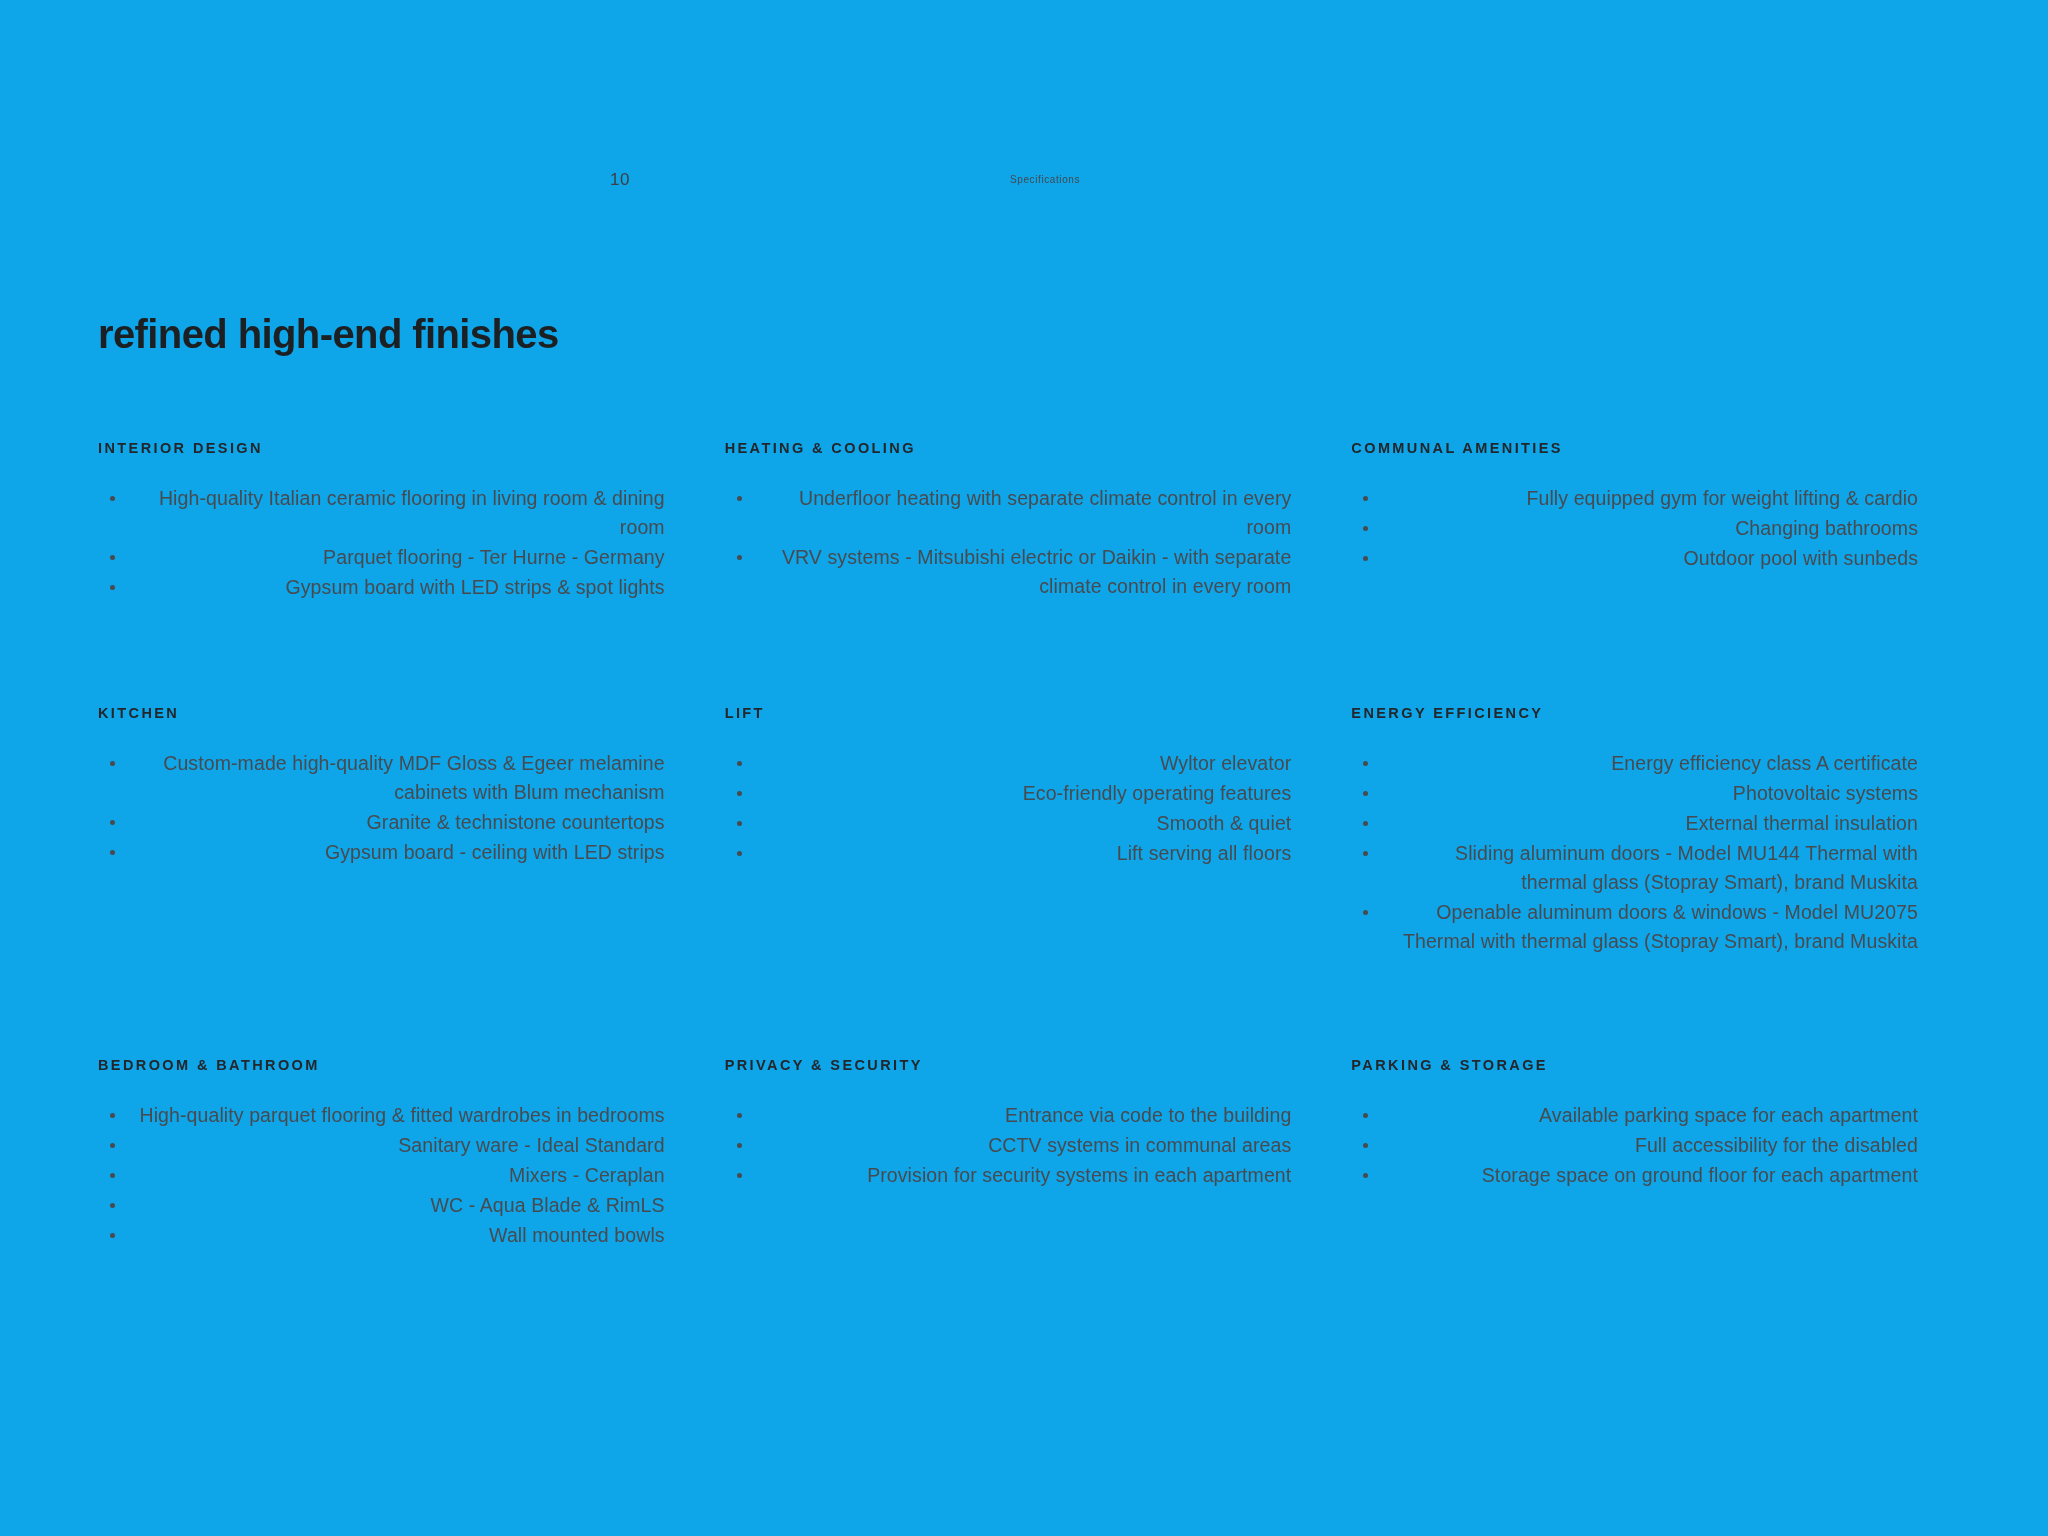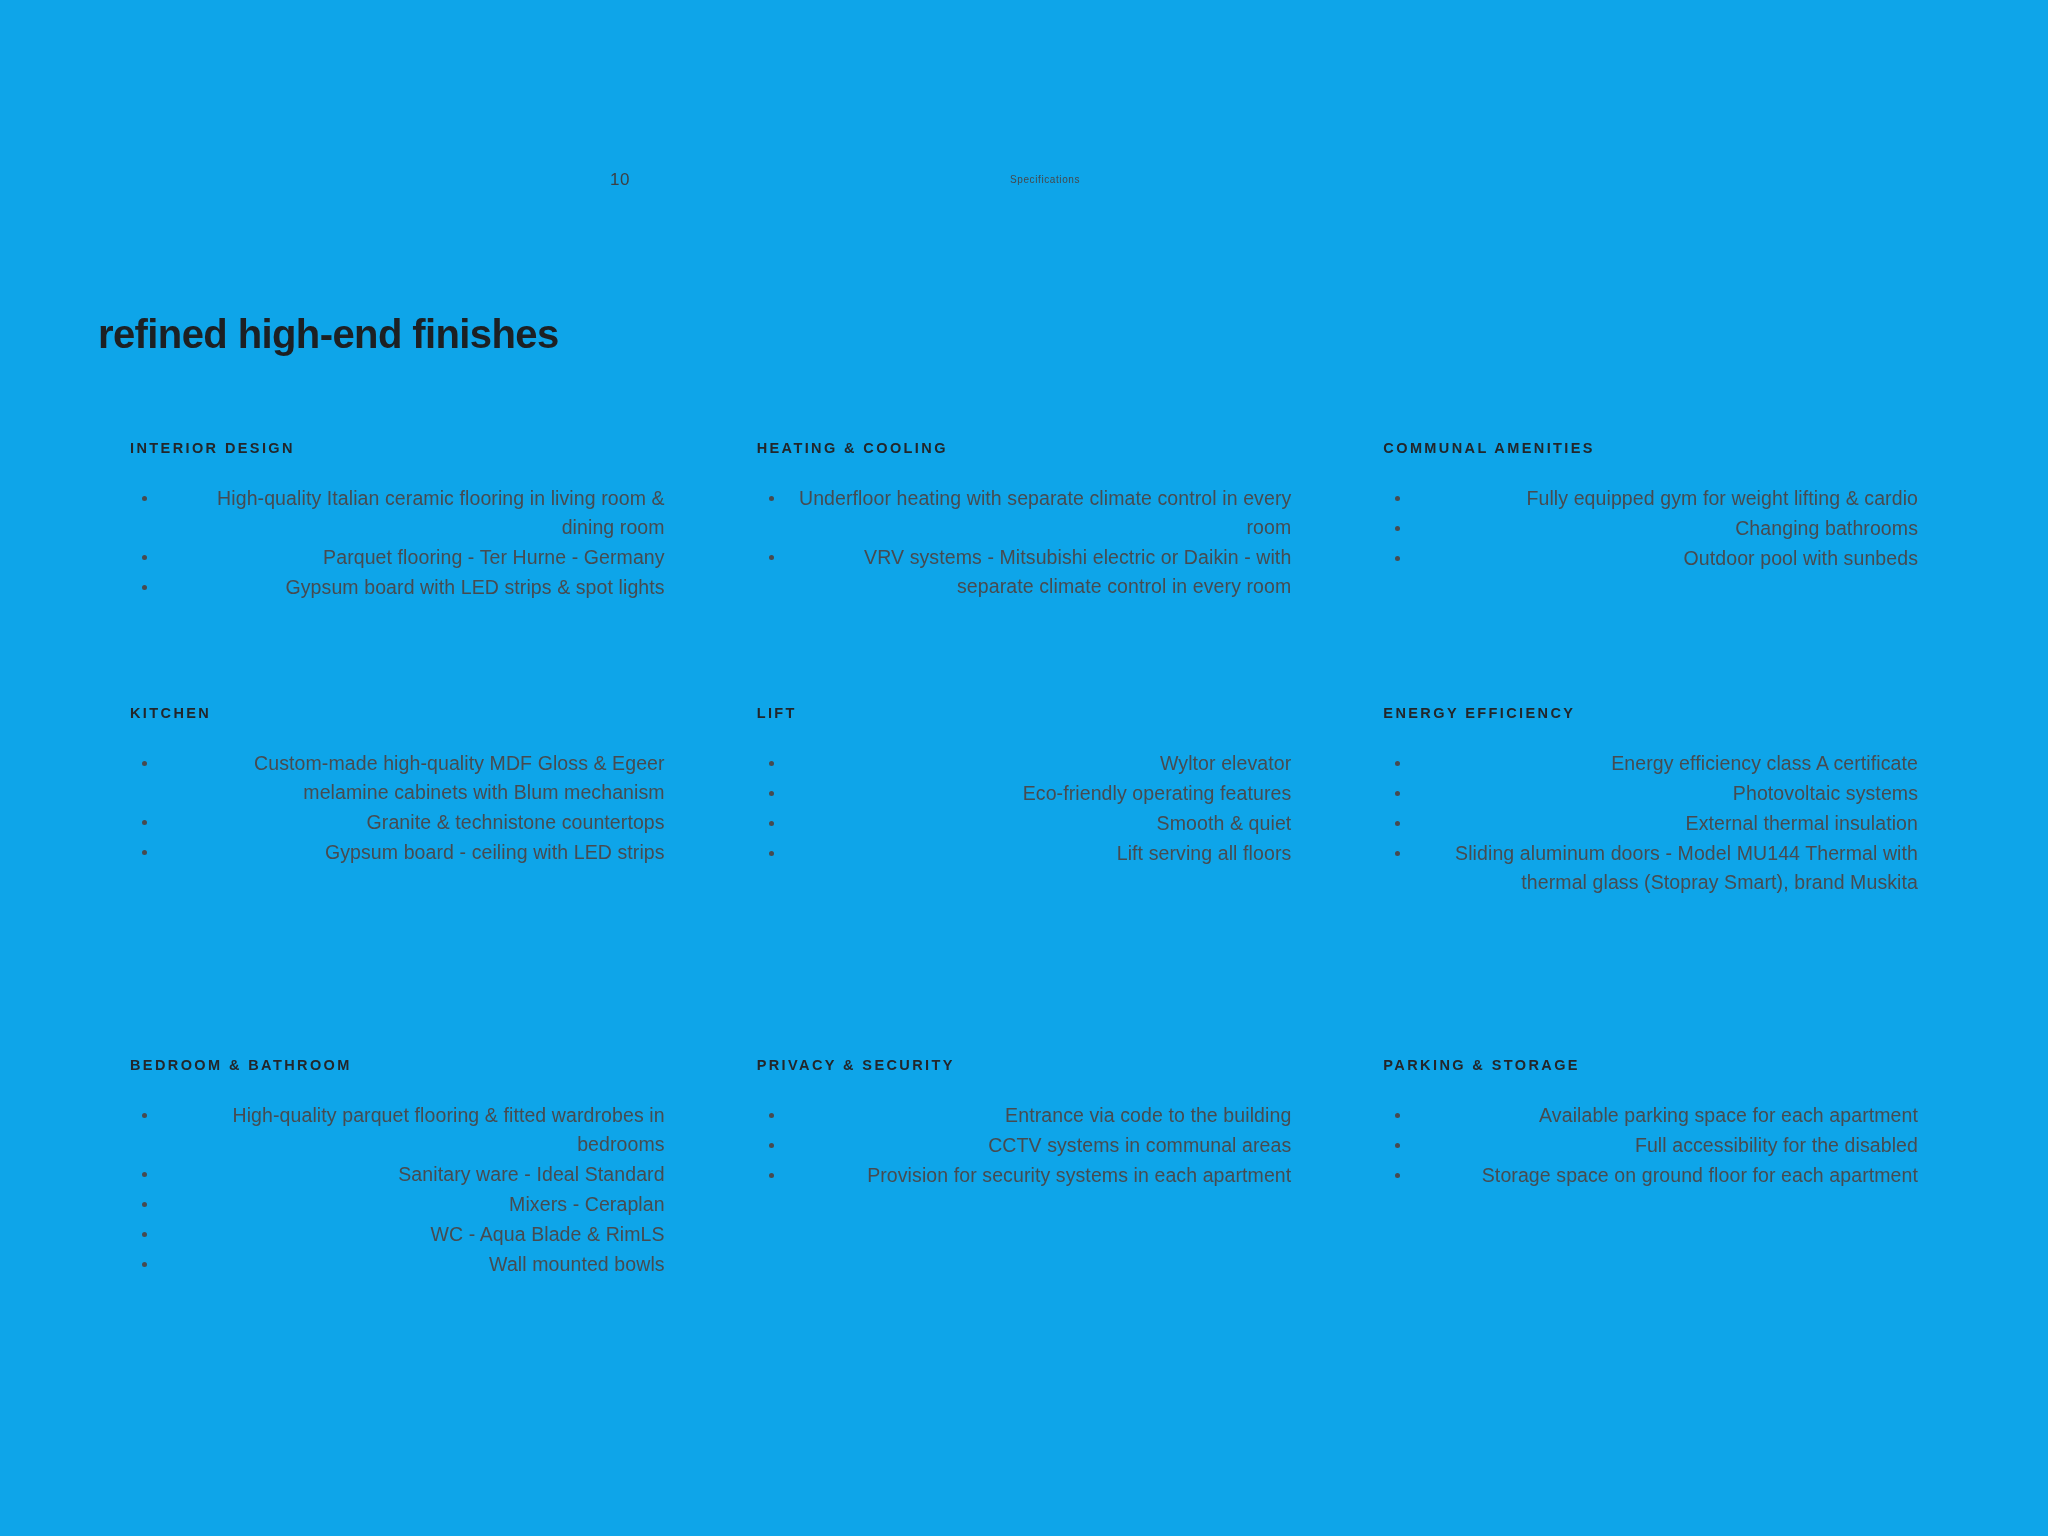--- a/index.html
+++ b/index.html
@@ -73,21 +73,20 @@
     align-items: flex-start;
   }
   .row-1 { min-height: 265px; }
   .row-2 { min-height: 352px; }
   .row-3 { min-height: 260px; }
 
   .col {
     width: 640px;
     box-sizing: border-box;
     padding-right: 60px;
-    margin-left: 32px;
   }
 
   .block-heading {
     font-size: 14.5px;
     font-weight: bold;
     letter-spacing: 2.4px;
     color: #23262a;
     text-transform: uppercase;
     margin: 0 0 28px 0;
   }
@@ -176,20 +175,21 @@
           <li>Lift serving all floors</li>
         </ul>
       </div>
       <div class="col">
         <div class="block-heading">ENERGY EFFICIENCY</div>
         <ul class="items">
           <li>Energy efficiency class A certificate</li>
           <li>Photovoltaic systems</li>
           <li>External thermal insulation</li>
           <li>Sliding aluminum doors - Model MU144 Thermal with thermal glass (Stopray Smart), brand Muskita</li>
+          <li>Openable aluminum doors &amp; windows - Model MU2075 Thermal with thermal glass (Stopray Smart), brand Muskita</li>
         </ul>
       </div>
     </div>
 
     <div class="row row-3">
       <div class="col">
         <div class="block-heading">BEDROOM &amp; BATHROOM</div>
         <ul class="items">
           <li>High-quality parquet flooring &amp; fitted wardrobes in bedrooms</li>
           <li>Sanitary ware - Ideal Standard</li>

